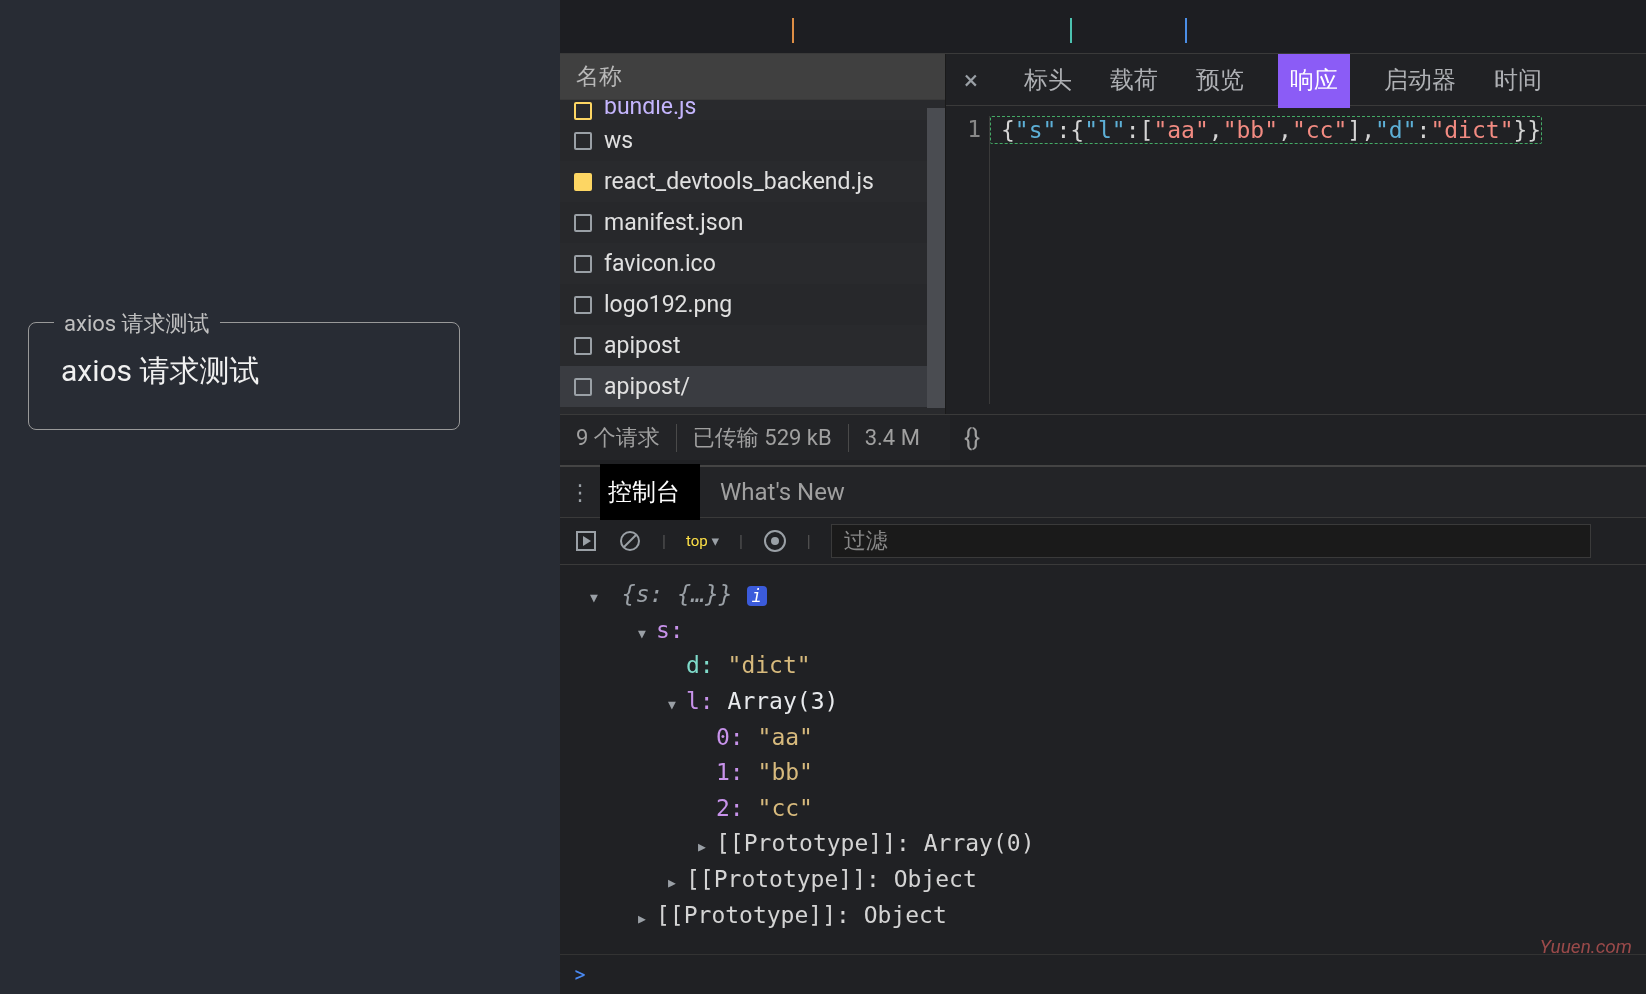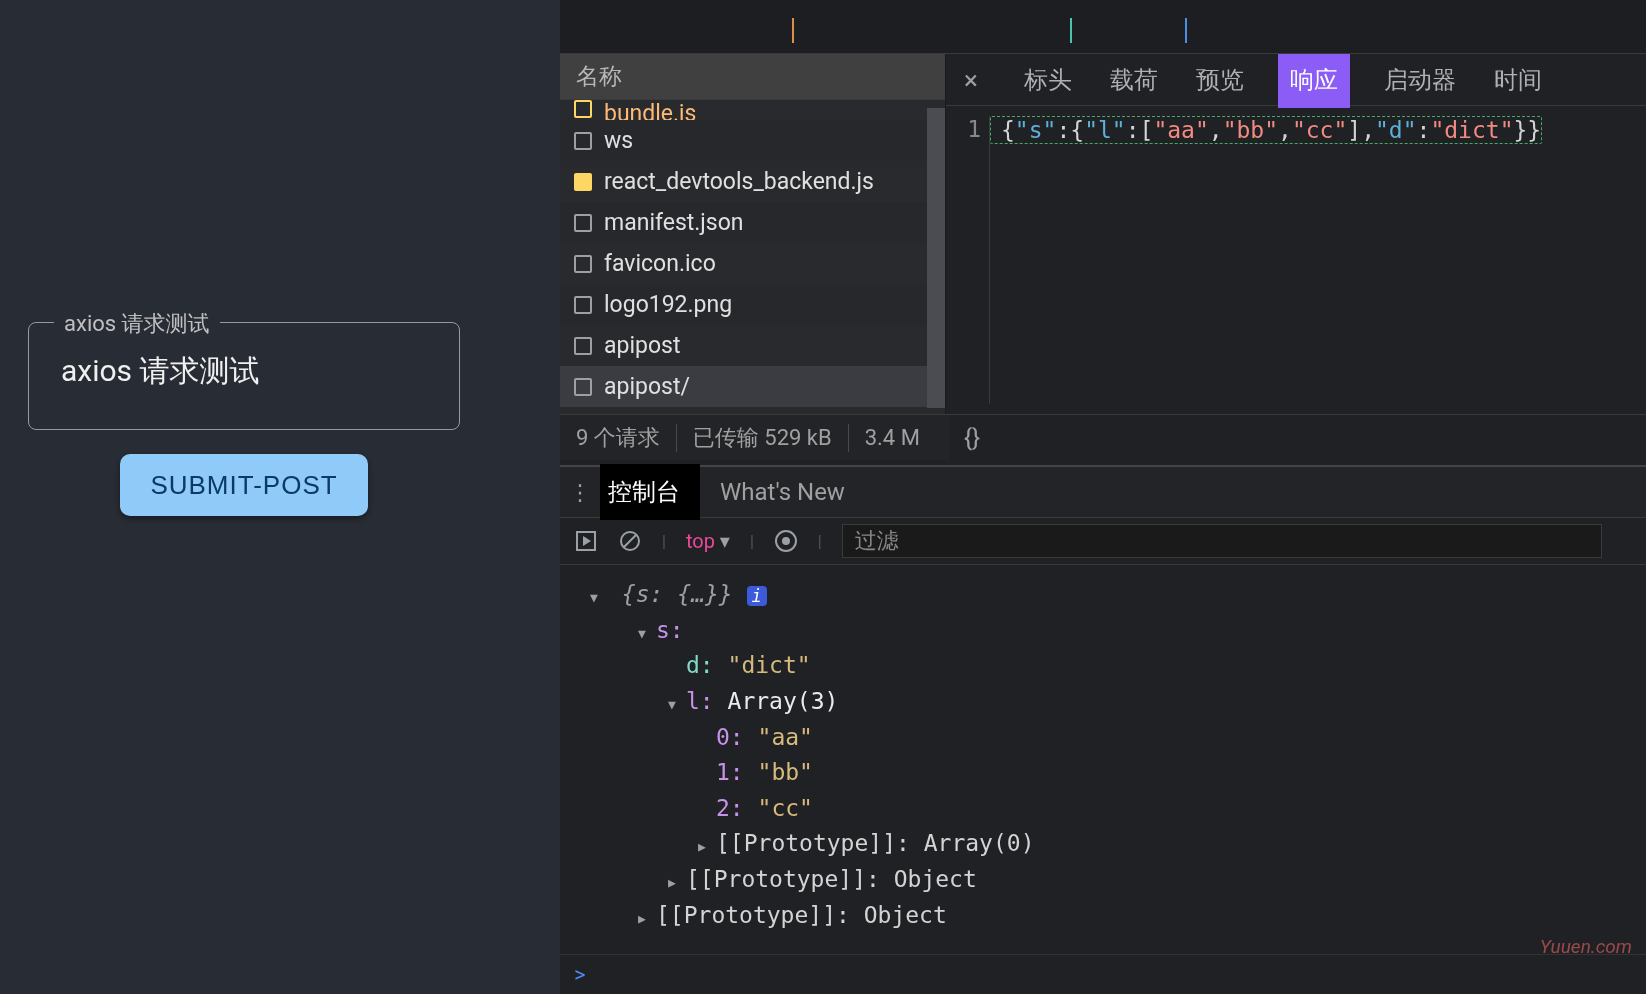--- a/index.html
+++ b/index.html
@@ -59,21 +59,21 @@
   }
   .request-header {
     height: 46px; display: flex; align-items: center; padding-left: 16px;
     font-size: 23px; color: #b8b8b8; background: #404040; border-bottom: 1px solid #3a3a3a;
   }
   .request-items { flex: 1; overflow: hidden; position: relative; }
   .req-item {
     height: 41px; display: flex; align-items: center; padding-left: 14px;
     font-size: 23px; color: #e0e0e0; gap: 12px; cursor: pointer;
   }
-  .req-item.cutoff { height: 20px; overflow: hidden; align-items: flex-start; color: #fdba74; }
+  .req-item.cutoff { height: 20px; overflow: hidden; align-items: flex-end; color: #c4b5fd; }
   .req-item.alt { background: #27282b; }
   .req-item.selected { background: #3a3c41; }
   .file-ico {
     width: 18px; height: 18px; border: 2px solid #9aa0a6; border-radius: 2px; flex-shrink: 0;
   }
   .file-ico.yellow { border-color: #fdd663; }
   .file-ico.yellow.filled { background: #fdd663; }
   .req-scrollbar { position: absolute; right: 0; top: 54px; width: 18px; height: 300px; background: #4a4c51; border-radius: 0; }
 
   .request-status {
@@ -107,21 +107,21 @@
     height: 50px; display: flex; align-items: center; gap: 0; background: #232427;
   }
   .kebab { width: 40px; text-align: center; color: #9aa0a6; font-size: 22px; cursor: pointer; }
   .drawer-tab { padding: 12px 20px; font-size: 24px; color: #a0a0a0; cursor: pointer; }
   .drawer-tab.active { background: #000; color: #fff; padding-left: 8px; }
   .console-toolbar {
     height: 48px; display: flex; align-items: center; gap: 20px; padding-left: 14px;
     border-top: 1px solid #3a3a3a; border-bottom: 1px solid #3a3a3a;
   }
   .tb-ico { width: 24px; height: 24px; display: inline-flex; align-items: center; justify-content: center; color: #9aa0a6; cursor: pointer; }
-  .tb-scope { font-size: 20px; color: #ec4899; cursor: pointer; }
+  .tb-scope { font-size: 15px; color: #fde047; cursor: pointer; }
   .tb-scope::after { content: " ▾"; color: #9aa0a6; }
   .tb-filter {
     flex: 0 0 760px; height: 34px; background: #1a1a1a; border: 1px solid #3a3a3a;
     padding-left: 12px; display: flex; align-items: center; color: #888; font-size: 22px;
   }
 
   .console-body {
     padding: 12px 30px; font-family: Menlo, Consolas, monospace; font-size: 23px; line-height: 1.55;
   }
   .caret { color: #9aa0a6; display: inline-block; width: 18px; cursor: pointer; }
@@ -138,21 +138,20 @@
   .watermark { position: absolute; right: 14px; bottom: 36px; color: #9a4a4a; font-size: 19px; font-style: italic; }
 </style>
 </head>
 <body>
 
 <div class="app-panel">
   <div class="fieldset">
     <div class="legend">axios 请求测试</div>
     <div class="fieldset-body">axios 请求测试</div>
   </div>
-  <button class="submit-btn">SUBMIT-POST</button>
 </div>
 
 <div class="devtools">
   <div class="timeline-strip">
     <div class="tl-mark tl1"></div>
     <div class="tl-mark tl2"></div>
     <div class="tl-mark tl3"></div>
   </div>
 
   <div class="network-row">

